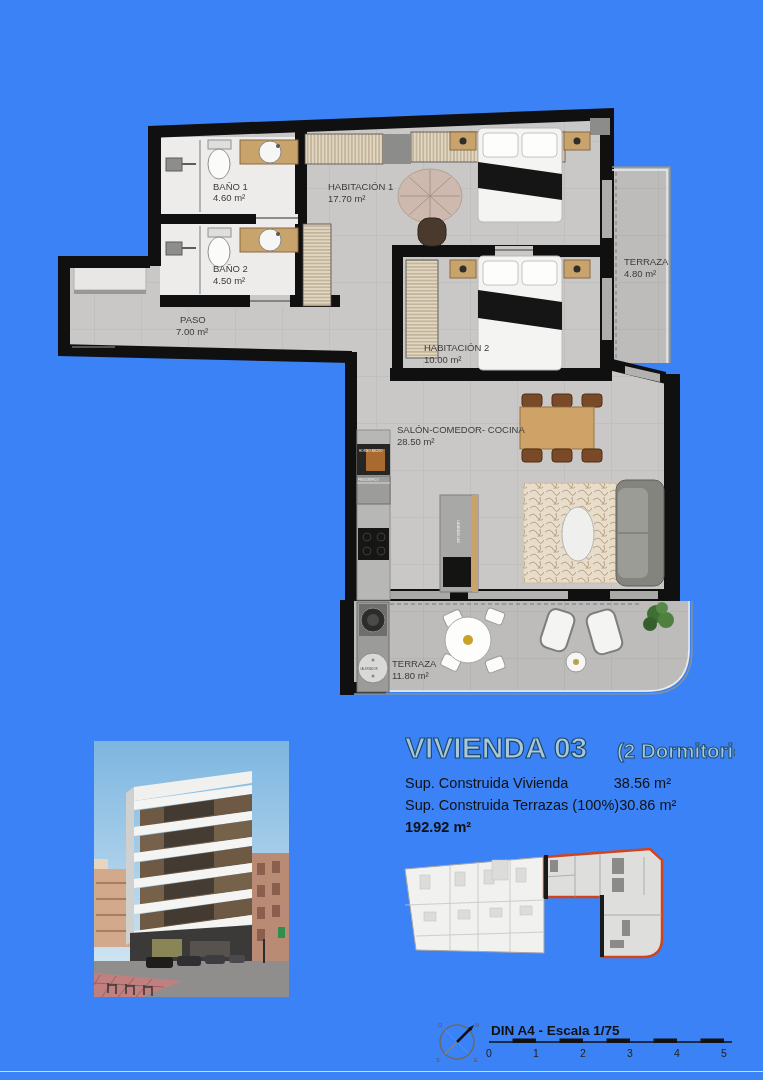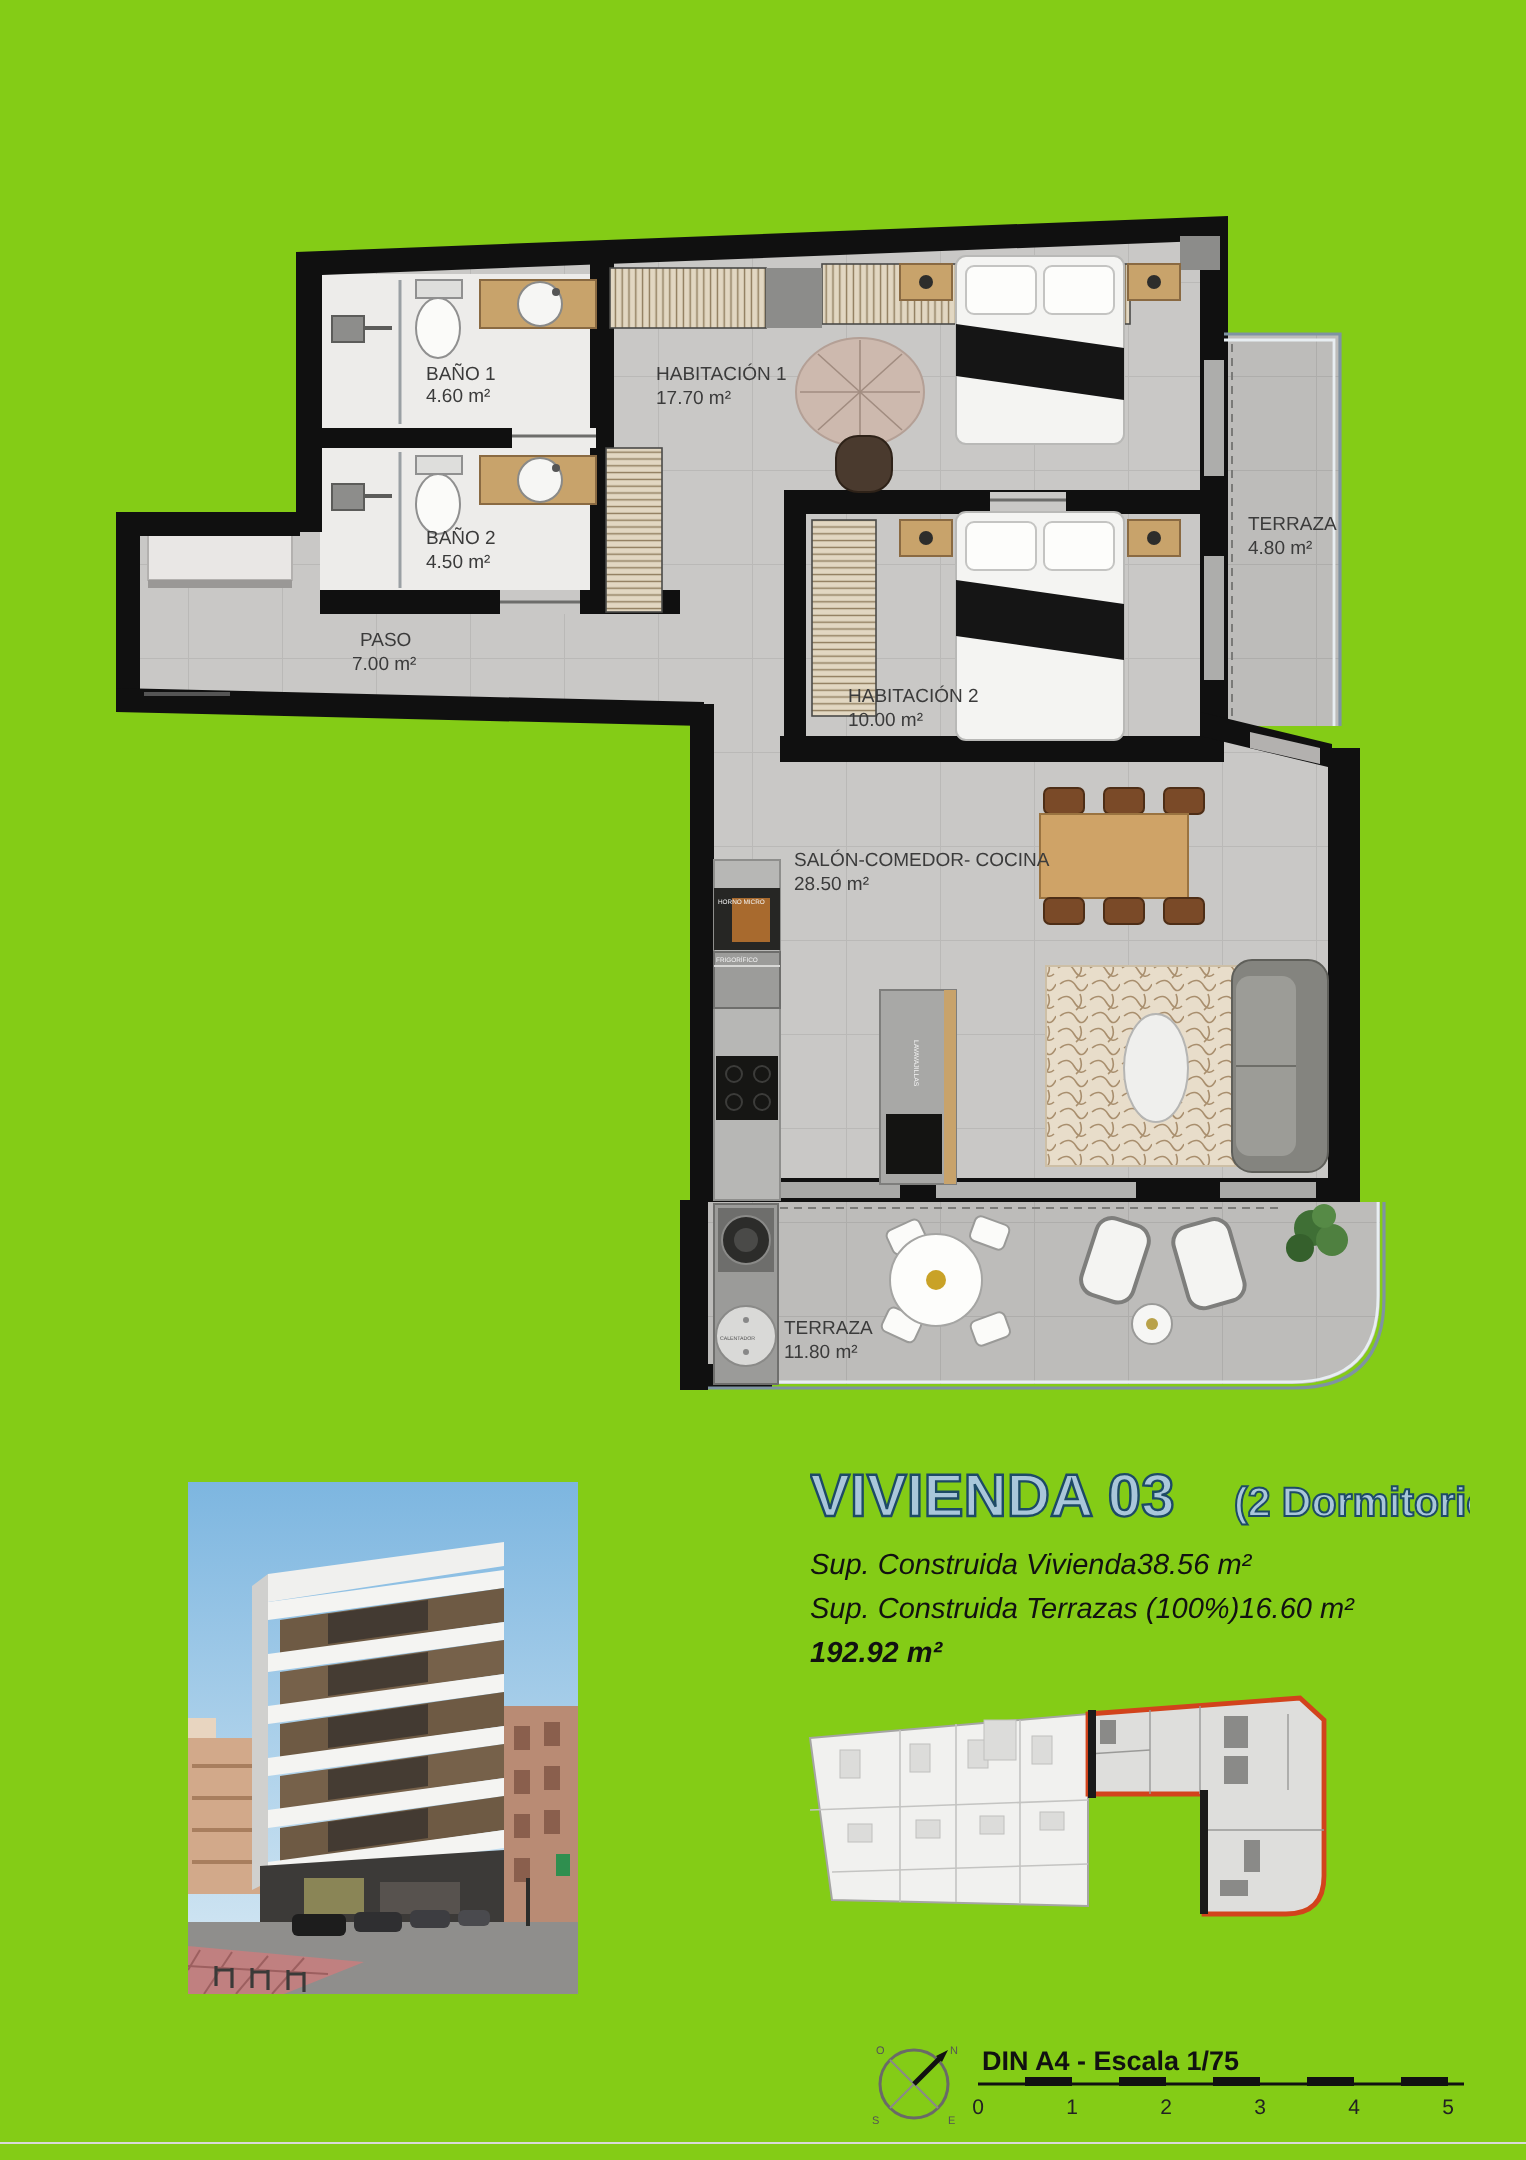--- a/index.html
+++ b/index.html
@@ -1,24 +1,24 @@
 <!DOCTYPE html>
 <html><head>
 <meta charset="utf-8">
 <style>
   html,body{margin:0;padding:0;background:#fff;}
-  .page{position:relative;width:763px;height:1080px;background:#84cc16;overflow:hidden;
+  .page{position:relative;width:763px;height:1080px;background:#3b82f6;overflow:hidden;
         font-family:"Liberation Sans", sans-serif;color:#1a1a1a;}
   .abs{position:absolute;}
   svg{font-family:"Liberation Sans", sans-serif;}
   .roomname{font-size:9.5px;fill:#3b3b3b;}
   .roomarea{font-size:9.5px;fill:#3b3b3b;}
   .tinylabel{fill:#f2f2f2;}
   .surface-table{position:absolute;top:772px;left:405px;width:266px;font-size:14.5px;line-height:22px;color:#111;}
-  .srow{display:flex;white-space:nowrap;font-style:italic;}
+  .srow{display:flex;justify-content:space-between;white-space:nowrap;}
   .srow .val{text-align:right;}
   .b{font-weight:bold;}
   .sep{position:absolute;top:1071px;left:0;width:763px;height:1px;background:#d9d9d9;}
 </style>
 </head>
 <body>
 
 <div class="page">
 
   <svg class="abs" style="top:100px;left:0px" width="763" height="605" viewBox="0 100 763 605">
@@ -366,21 +366,21 @@
     <text x="212" y="31" font-size="20.5" font-weight="bold" fill="#a9c7da" stroke="#1d4a66" stroke-width="1">(2 Dormitorios)</text>
   </svg>
 
   <div class="surface-table">
     <div class="srow">
       <span><span>Sup. Construida Vivienda</span><span class="b"></span></span>
       <span class="val">38.56 m²</span>
     </div>
     <div class="srow">
       <span><span>Sup. Construida Terrazas (100%)</span><span class="b"></span></span>
-      <span class="val">16.60 m²</span>
+      <span class="val">30.86 m²</span>
     </div>
     <div class="srow">
       <span class="val b">192.92 m²</span>
     </div>
   </div>
 
   <svg class="abs" style="top:843px;left:400px" width="300" height="135" viewBox="400 843 300 135">
 
     <g>
       <polygon points="405,869 544,857 544,953 416,950" fill="#f1f1ef" stroke="#a5a5a3" stroke-width="1"></polygon>

